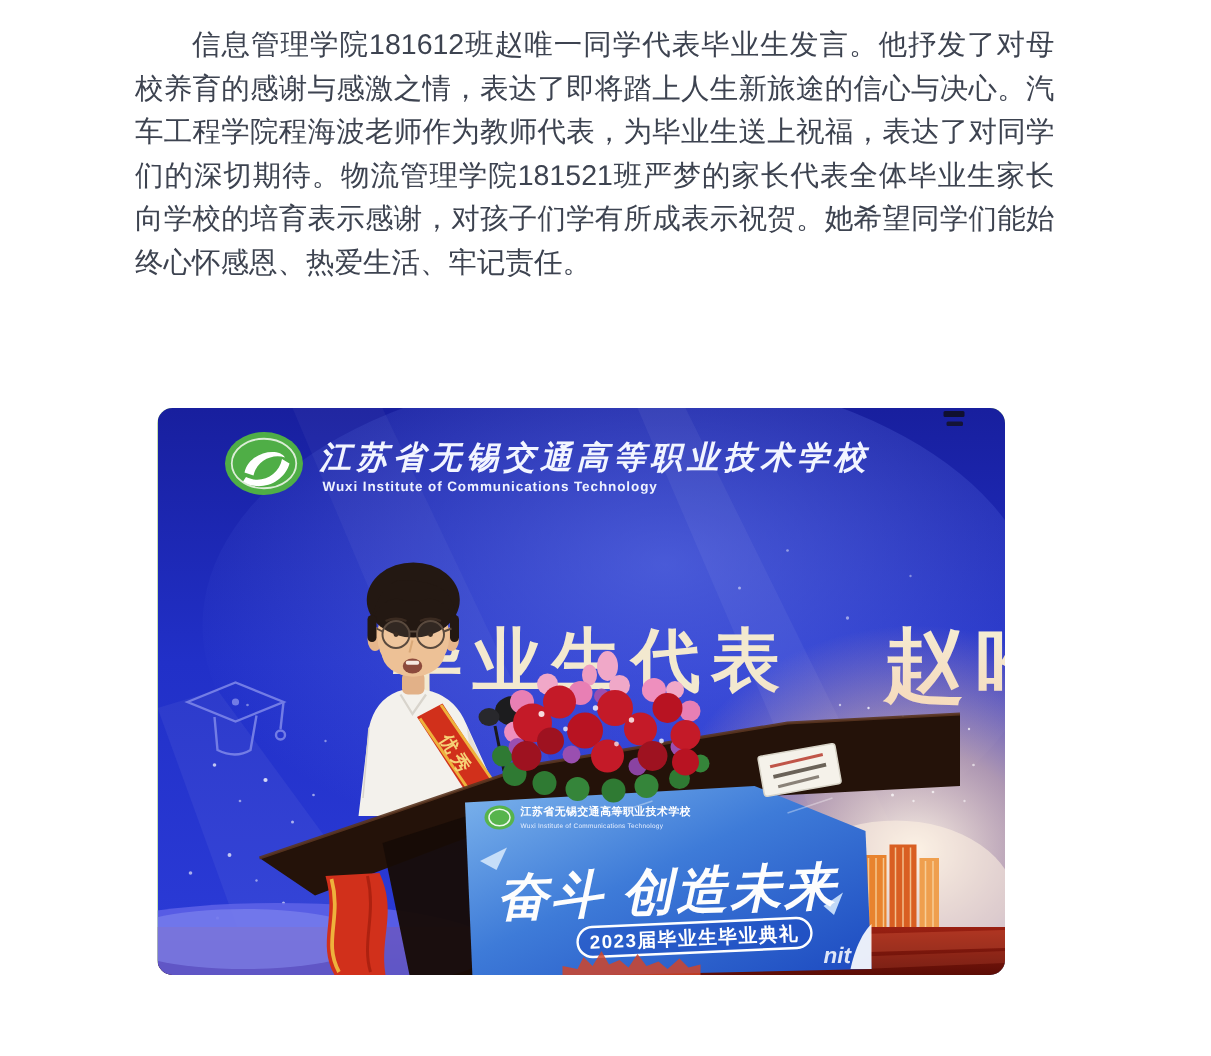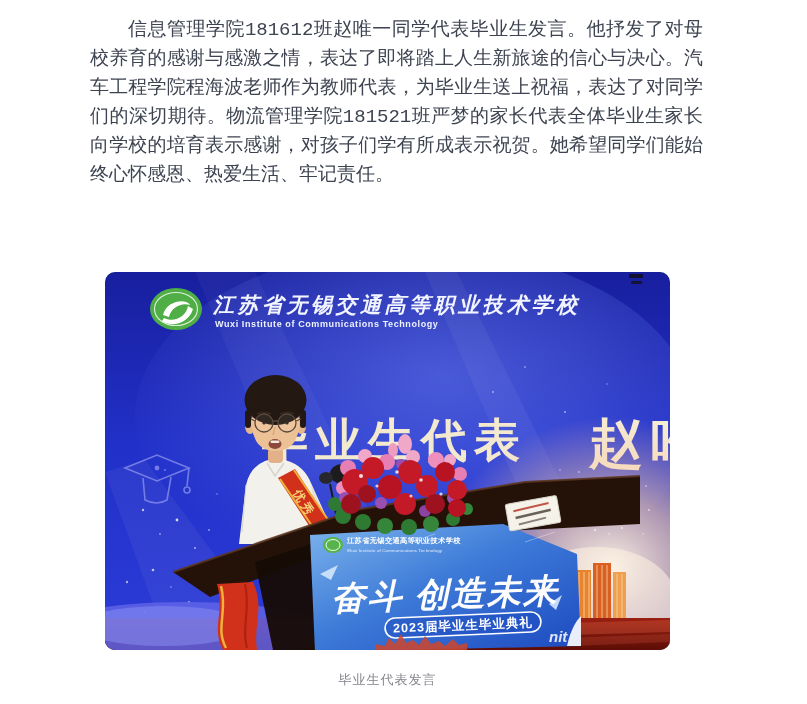--- a/index.html
+++ b/index.html
@@ -1,19 +1,19 @@
 <!DOCTYPE html>
 <html><head>
 <meta charset="utf-8">
 <style>
   html,body{margin:0;padding:0;background:#ffffff;}
   .page{position:relative;width:807px;height:704px;background:#ffffff;overflow:hidden;
         font-family:"Liberation Sans",sans-serif;}
   .article{position:absolute;left:90px;top:16px;width:613px;
-           font-size:19px;line-height:29px;color:#3d4350;text-align:justify;font-family:Liberation Mono, monospace;}
+           font-size:19px;line-height:29px;color:#3d4350;text-align:justify;}
   .article p{margin:0;text-indent:2em;}
   .photo-wrap{position:absolute;left:105px;top:272px;width:565px;height:378px;margin:0;
               border-radius:10px;overflow:hidden;background:#bef264;}
   .photo-wrap svg{display:block;}
   .caption{position:absolute;left:105px;top:671px;width:565px;text-align:center;
            font-family:"Liberation Serif",serif;font-size:13px;color:#85858d;letter-spacing:1px;}
   text{font-family:"Liberation Sans",sans-serif;}
 </style>
 </head>
 <body>
@@ -280,15 +280,14 @@
           <circle cx="306" cy="224" r="1.6" fill="#ffffff" opacity="0.7"></circle>
       </g>
 
       <g>
         <rect x="524" y="2" width="14" height="4" rx="1" fill="#101030"></rect>
         <rect x="526" y="9" width="11" height="3" rx="1" fill="#141436"></rect>
       </g>
     </svg>
   </figure>
 
-  <div class="caption">毕业生代表发言</div>
 
 </div>
 
 </body></html>

